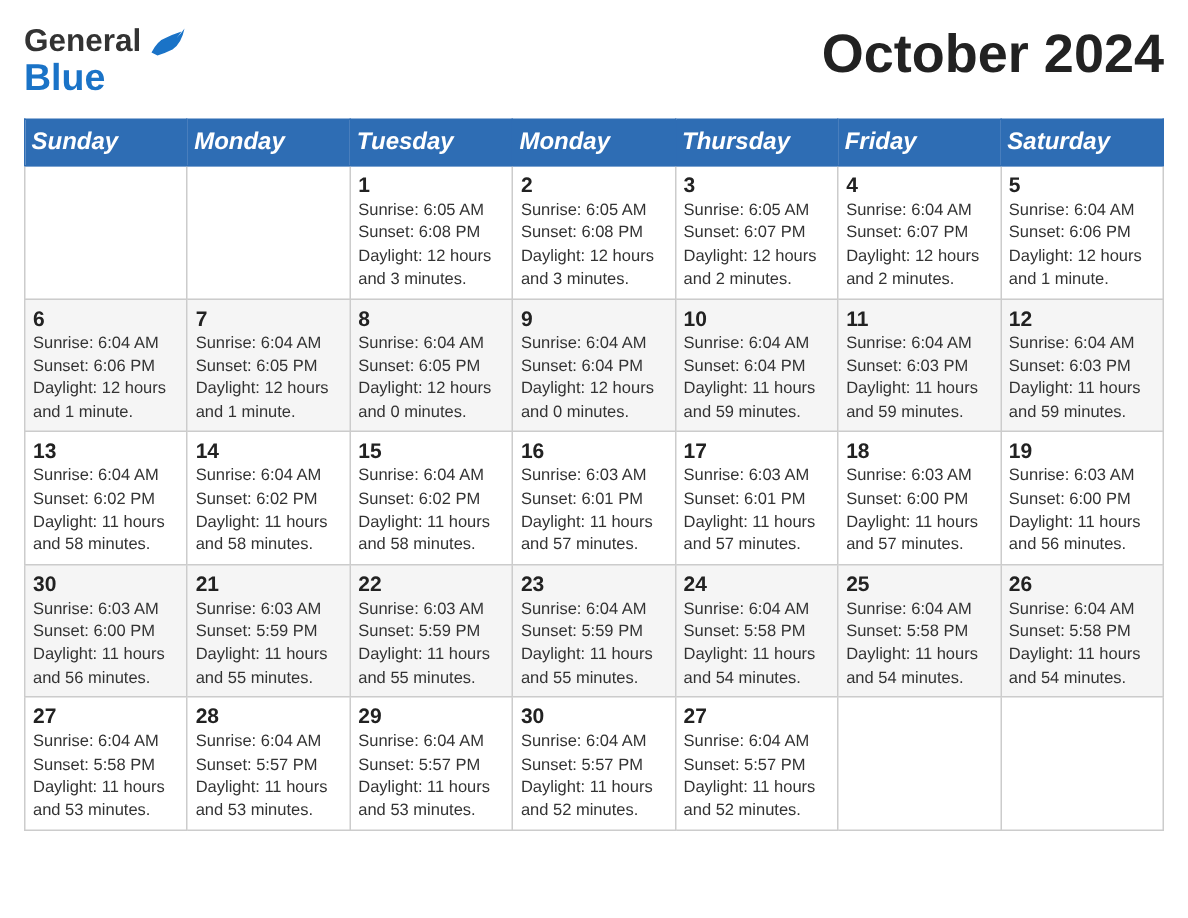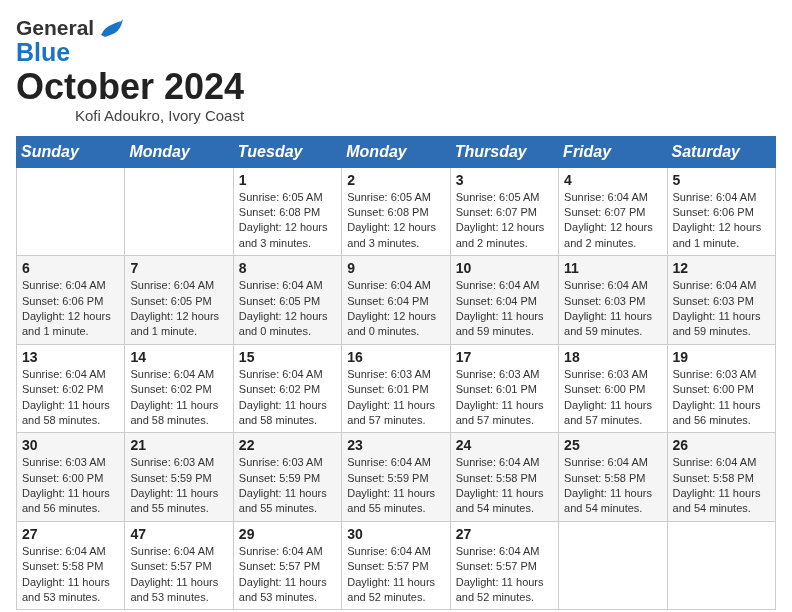--- a/index.html
+++ b/index.html
@@ -8,21 +8,20 @@
       background: #fff;
       width: 792px;
       min-height: 612px;
       padding: 16px;
     }
     .header-area {
       display: flex;
       justify-content: space-between;
       align-items: flex-start;
       margin-bottom: 12px;
-      flex-direction: column;
     }
     .logo {
       display: flex;
       flex-direction: column;
       align-items: flex-start;
     }
     .title-area {
       text-align: right;
     }
     .month-title {
@@ -99,21 +98,20 @@
     <div class="logo-row">
       <span style="font-size:21px;font-weight:bold;color:#333;">General</span>
       <svg class="logo-bird" viewBox="0 0 28 22" xmlns="http://www.w3.org/2000/svg">
         <path d="M4,18 Q8,10 14,8 Q18,6 24,4 Q20,10 16,12 Q22,8 26,2 Q24,12 18,16 Q14,18 8,20 Z" fill="#1a73c7"></path>
       </svg>
     </div>
     <span style="font-size:25px;font-weight:bold;color:#1a73c7;margin-top:-2px;">Blue</span>
   </div>
   <div class="title-area">
     <div class="month-title">October 2024</div>
-    <div class="location-title">Kofi Adoukro, Ivory Coast</div>
   </div>
 </div>
 
 <table class="calendar-table">
   <thead>
     <tr>
     <th>Sunday</th>
         <th>Monday</th>
         <th>Tuesday</th>
         <th>Monday</th>
@@ -317,21 +315,21 @@
       </tr>
       <tr class="row-week5">
         <td>
           <span class="day-number">27</span>
           <div class="day-info" style="white-space: pre-line;">Sunrise: 6:04 AM
 Sunset: 5:58 PM
 Daylight: 11 hours
 and 53 minutes.</div>
         </td>
         <td>
-          <span class="day-number">47</span>
+          <span class="day-number">28</span>
           <div class="day-info" style="white-space: pre-line;">Sunrise: 6:04 AM
 Sunset: 5:57 PM
 Daylight: 11 hours
 and 53 minutes.</div>
         </td>
         <td>
           <span class="day-number">29</span>
           <div class="day-info" style="white-space: pre-line;">Sunrise: 6:04 AM
 Sunset: 5:57 PM
 Daylight: 11 hours

